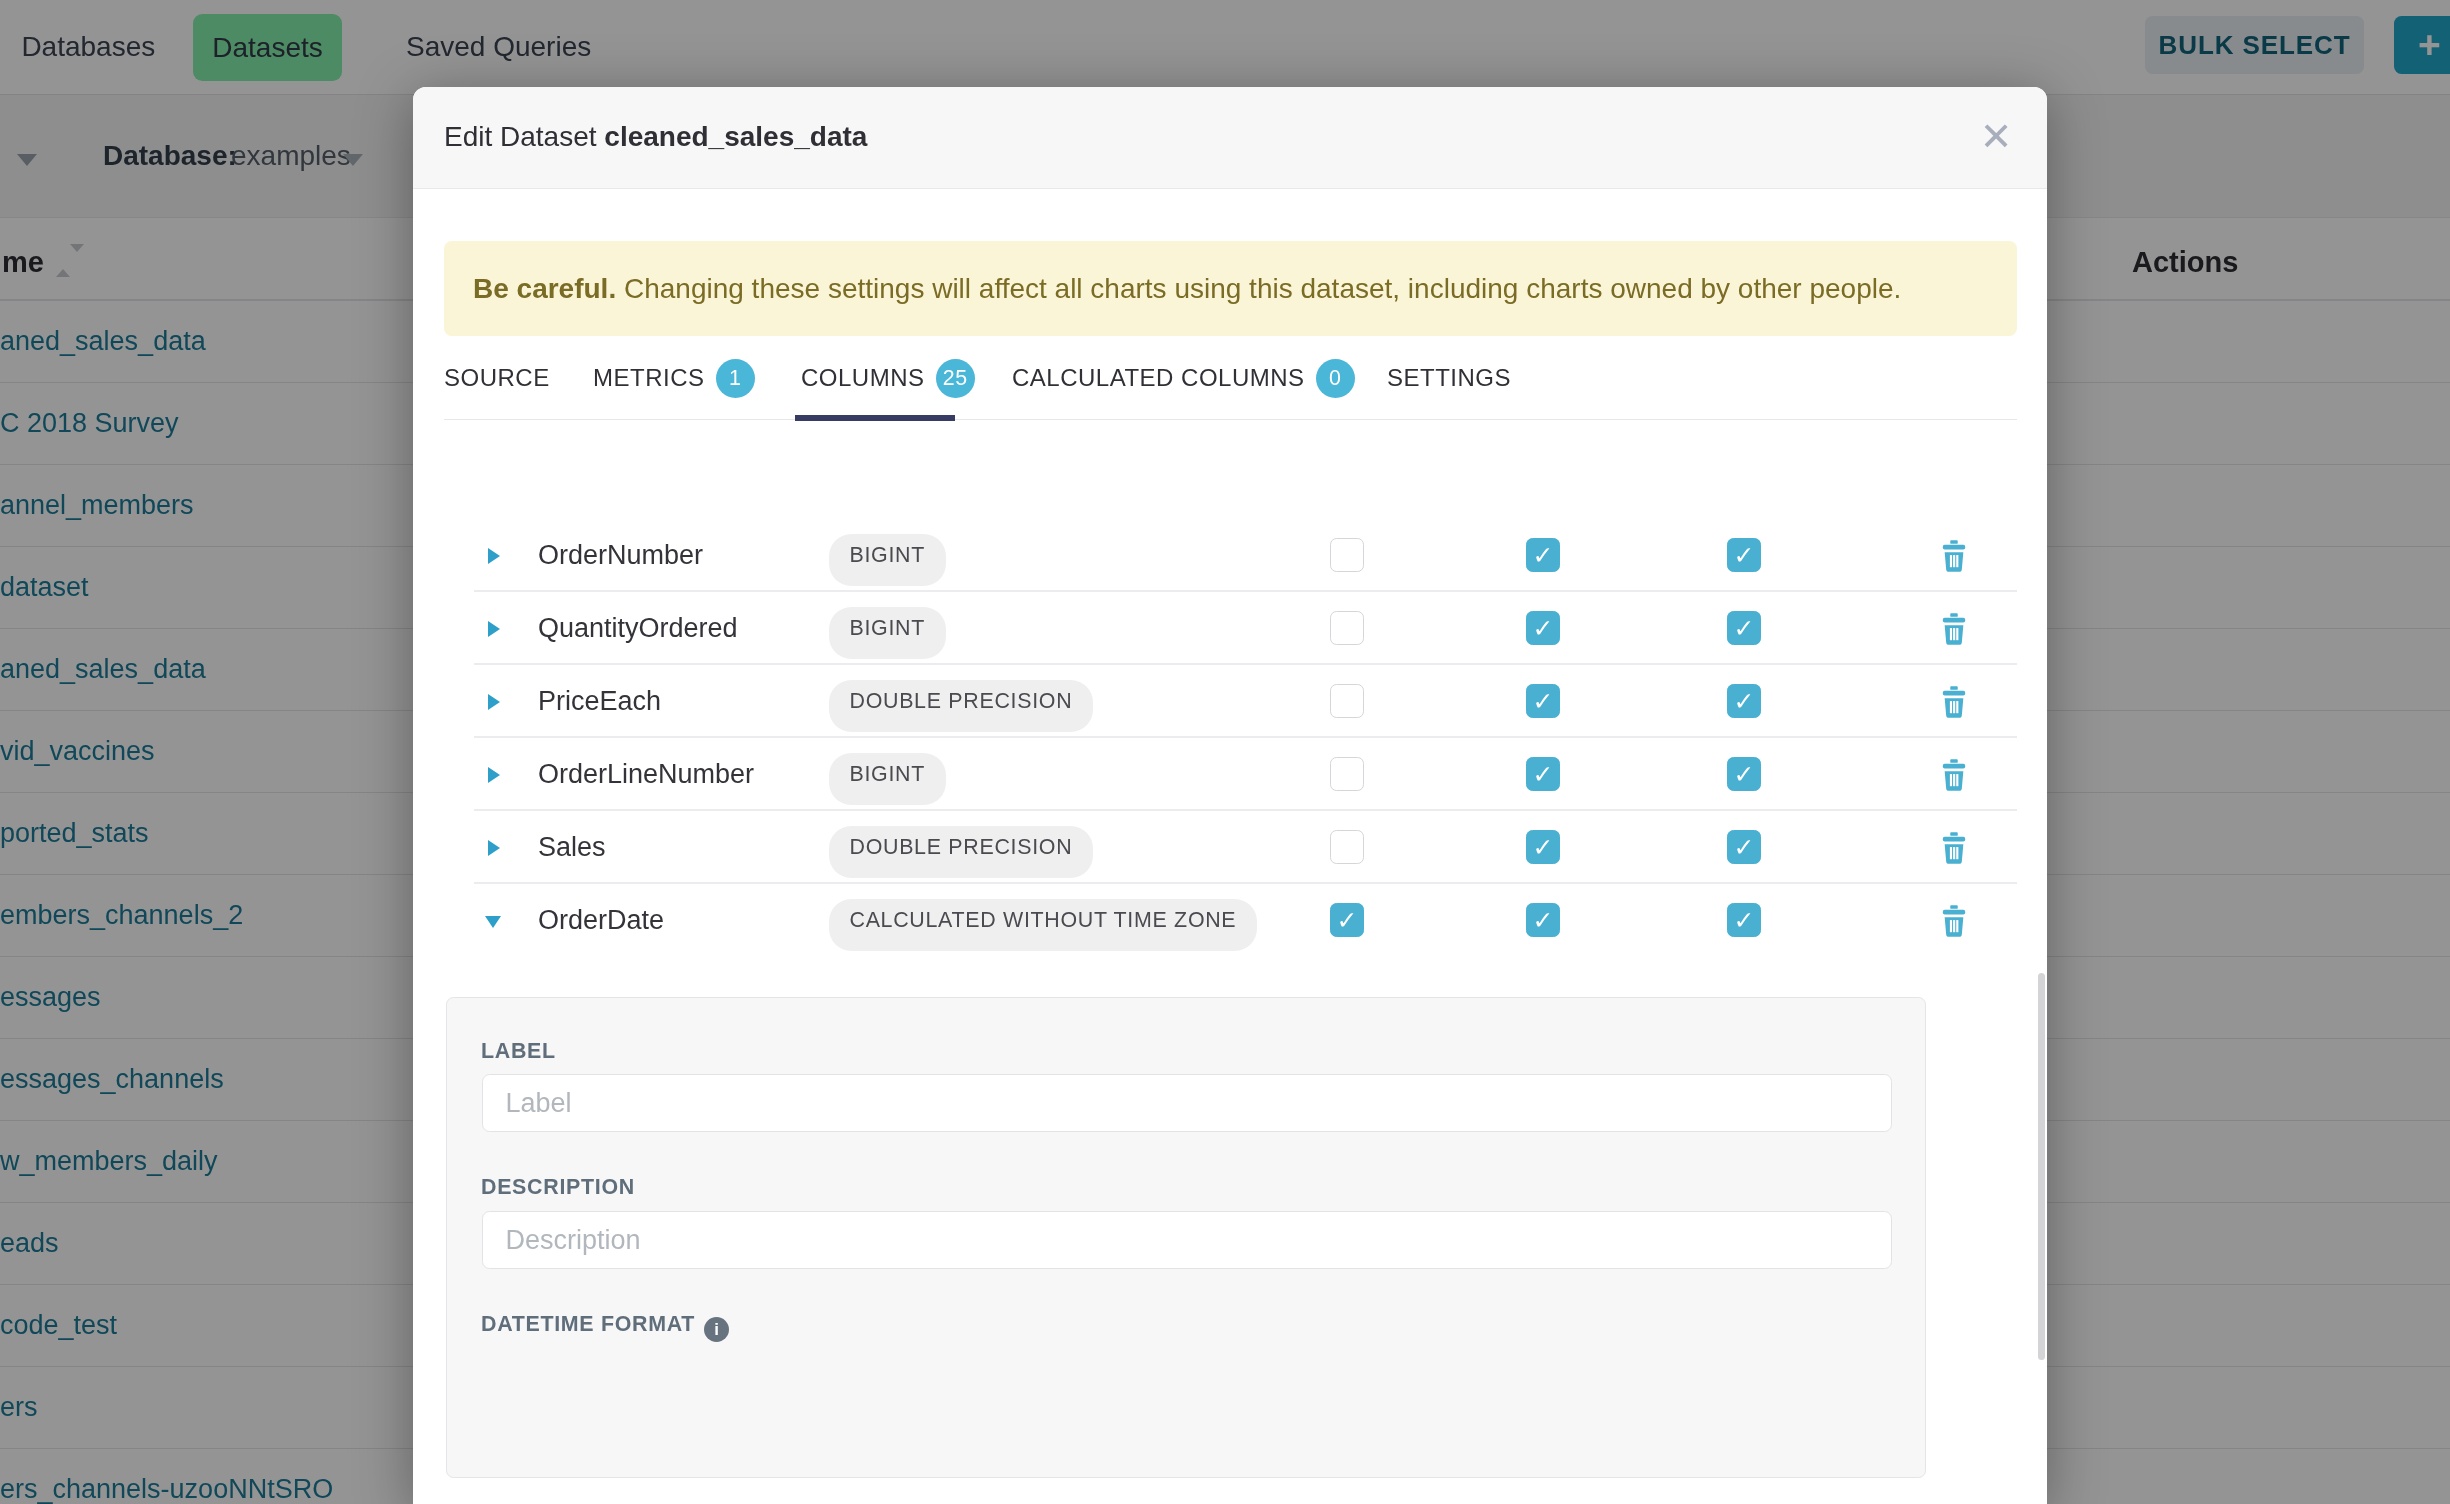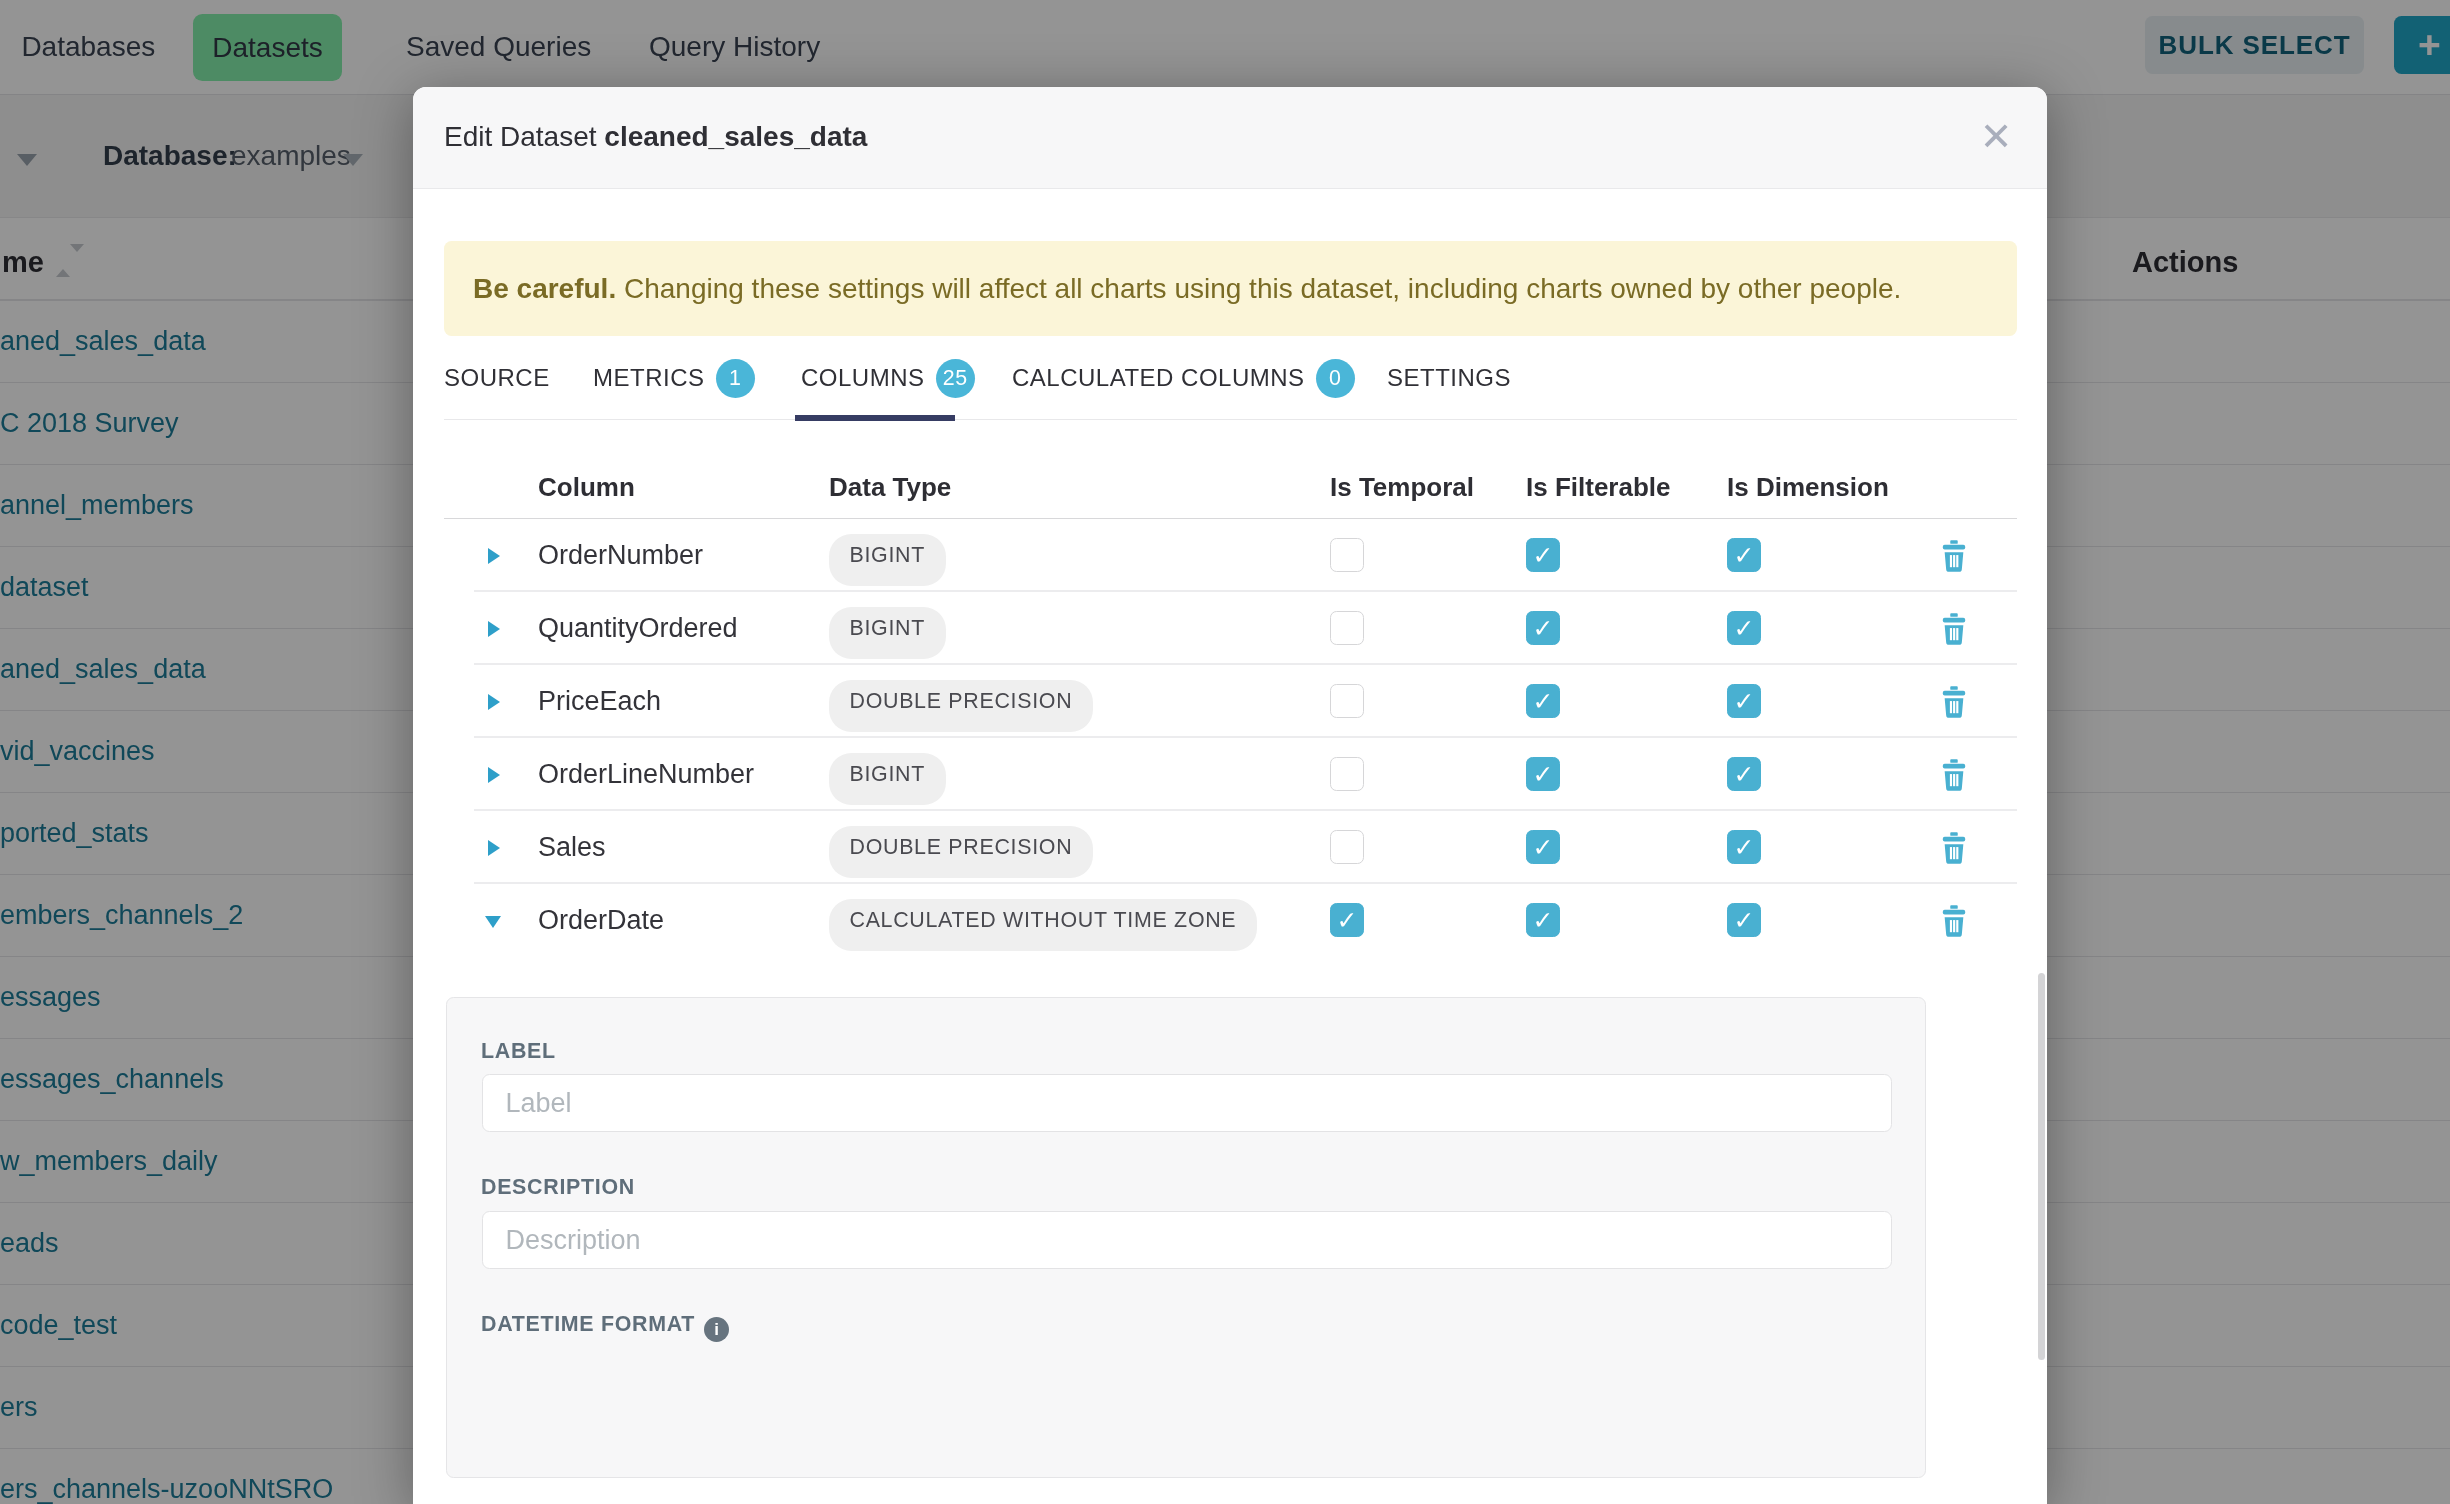--- a/index.html
+++ b/index.html
@@ -112,21 +112,20 @@
     background:#d4d4d6; border-radius:3.7px; }
 </style>
 </head>
 <body>
 
 <div class="bg">
   <div class="nav">
     <span class="nav-item" style="left:21.4px">Databases</span>
     <span class="nav-pill" style="left:193px;width:149px">Datasets</span>
     <span class="nav-item" style="left:406px">Saved Queries</span>
-    <span class="nav-item" style="left:649px">Query History</span>
     <button class="bulk-btn">BULK SELECT</button>
     <button class="add-btn">+</button>
   </div>
 
   <span class="caret-down" style="left:17px;top:154px"></span>
   <span class="filter-label">Database:</span>
   <span class="filter-value">examples</span>
   <span class="caret-down" style="left:343px;top:154px;border-top-color:#aab2ba"></span>
 
   <div class="table-card">
@@ -183,27 +182,20 @@
     <span class="tab" style="left:568px">
         <span>CALCULATED COLUMNS</span>
         <span class="badge">0</span>
       </span>
     <span class="tab" style="left:943px">
         <span>SETTINGS</span>
       </span>
     <span class="tab-underline"></span>
   </div>
 
-  <div class="cols-header">
-    <span style="left:94px">Column</span>
-    <span style="left:385px">Data Type</span>
-    <span style="left:886px">Is Temporal</span>
-    <span style="left:1082px">Is Filterable</span>
-    <span style="left:1283px">Is Dimension</span>
-  </div>
 
   <div class="cols-rows">
       <div class="col-row">
         <span class="caret-right"></span>
         <span class="col-name">OrderNumber</span>
         <span class="pill">BIGINT</span>
         <span class="cb c1"></span>
         <span class="cb c2 checked">✓</span>
         <span class="cb c3 checked">✓</span>
         <span class="trash"><svg width="28" height="32" viewBox="0 0 30 34">

